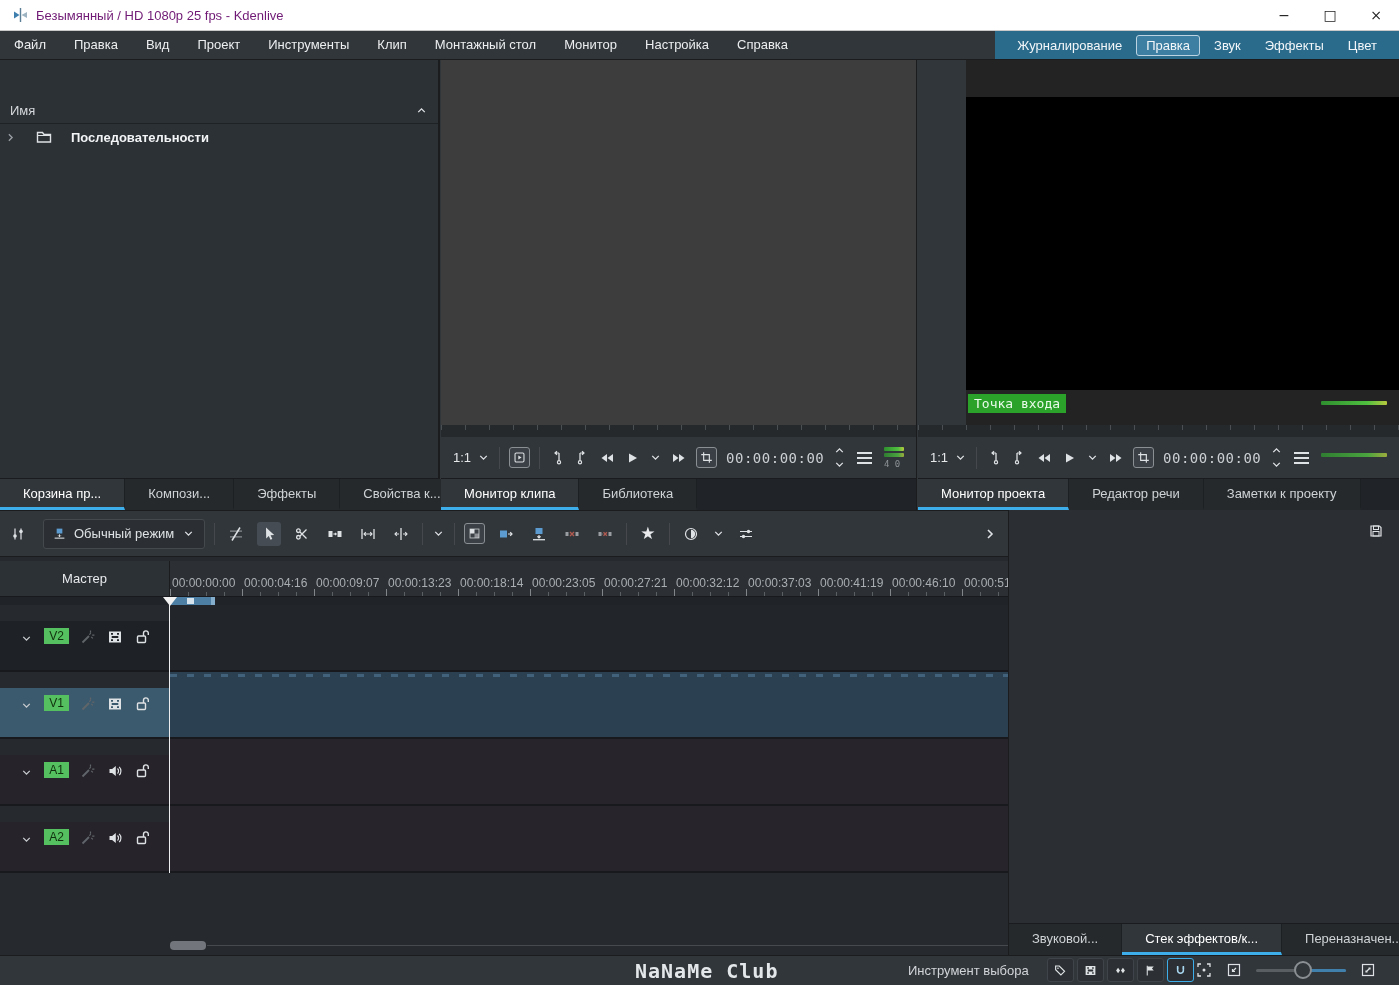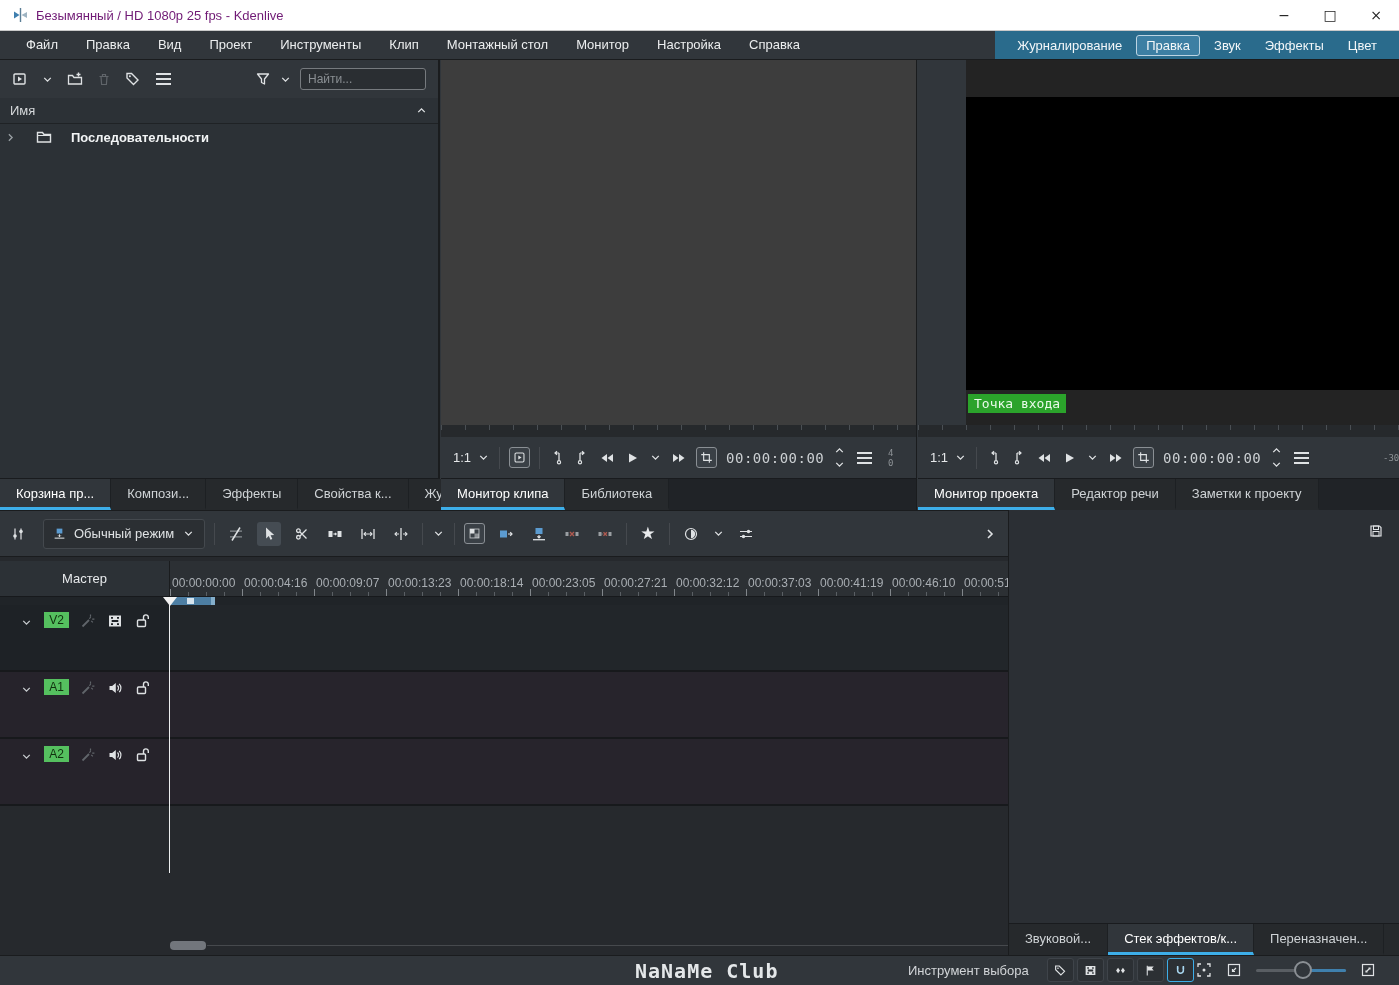--- a/index.html
+++ b/index.html
@@ -14,31 +14,31 @@
   
   .titlebar{left:0;top:0;width:1399px;height:31px;background:#ffffff;color:#141414;
             display:flex;align-items:center;border-bottom:1px solid #c9c9c9;box-sizing:border-box;}
   .titlebar .app-icon{margin:0 8px 0 12px;}
   .titlebar .title{font-size:13px;color:#701a75;}
   .win-btns{margin-left:auto;display:flex;height:100%;}
   .win-btn{width:46px;height:100%;display:flex;align-items:center;justify-content:center;
            color:#222;font-size:14px;font-family:"DejaVu Sans",sans-serif;}
   
   .menubar{left:0;top:31px;width:1399px;height:29px;background:#31363b;display:flex;align-items:stretch;
-           border-bottom:1px solid #1a1c1e;box-sizing:border-box;padding-left:12px;}
+           border-bottom:1px solid #1a1c1e;box-sizing:border-box;}
   .menu-items{display:flex;}
   .menu-item{padding:0 14px;line-height:28px;color:#eceeef;}
   .workspace{margin-left:auto;background:#2a6b8c;display:flex;align-items:center;padding:0 12px;gap:4px;}
   .ws-item{padding:2px 9px;color:#f2f6f8;border-radius:3px;border:1px solid transparent;}
   .ws-item.active{background:#3d7fa3;border-color:#bcd4e2;}
 
   
   .tabbar{position:absolute;left:0;bottom:0;width:100%;height:32px;background:#202327;
           border-top:1px solid #191b1e;display:flex;align-items:stretch;box-sizing:border-box;}
-  .tab{padding:0 16px;display:flex;align-items:center;background:#26292c;color:#cfd3d6;
+  .tab{padding:0 23px;display:flex;align-items:center;background:#26292c;color:#cfd3d6;
        border-right:1px solid #1d2023;border-bottom:3px solid transparent;box-sizing:border-box;white-space:nowrap;}
   .tab.active{background:#31363b;color:#ffffff;border-bottom:3px solid #3daee9;}
 
   
   .bin-panel{left:0;top:60px;width:440px;height:450px;background:#2c3136;border-right:2px solid #1a1c1e;box-sizing:border-box;}
   .bin-toolbar{position:absolute;left:0;top:0;width:100%;height:38px;background:#31363b;display:flex;
                align-items:center;gap:13px;padding:0 12px;box-sizing:border-box;}
   .bin-toolbar .right{margin-left:auto;display:flex;align-items:center;gap:8px;}
   .search-input{width:110px;height:20px;background:#2a2e32;border:1px solid #767a7e;border-radius:3px;
                 color:#dfe2e4;font-size:12px;padding:0 7px;outline:none;}
@@ -65,21 +65,21 @@
              background-image:repeating-linear-gradient(90deg,#4a4f54 0 1px,transparent 1px 24px);
              background-size:100% 5px;background-repeat:no-repeat;background-position:0 0;}
   .mon-controls{position:absolute;left:0;top:377px;width:100%;height:41px;background:#31363b;
                 display:flex;align-items:center;gap:9px;padding:0 12px;box-sizing:border-box;}
   .zoom-select{display:flex;align-items:center;gap:6px;color:#e6e8ea;}
   .vsep{width:1px;height:22px;background:#45494e;}
   .boxed{border:1px solid #8a8f94;border-radius:3px;padding:3px;display:flex;align-items:center;justify-content:center;background:#3a4046;}
   .timecode{font-family:"DejaVu Sans Mono","Liberation Mono",monospace;font-size:14px;color:#ccd0d3;letter-spacing:.5px;}
   .spinner{display:flex;flex-direction:column;gap:1px;color:#9aa0a5;}
   .burger{width:15px;height:2px;background:#dfe2e4;box-shadow:0 5px 0 #dfe2e4,0 -5px 0 #dfe2e4;margin:0 2px;}
-  .meter{margin-left:auto;display:flex;flex-direction:row;justify-content:center;gap:2px;}
+  .meter{margin-left:auto;display:flex;flex-direction:column;justify-content:center;gap:2px;}
   .meter .bars{height:4px;background:linear-gradient(90deg,#2f8f2f,#4fbf3f 70%,#b7c93e);border-radius:1px;}
   .meter .bars + .bars{opacity:.8;}
   .meter .scale{font-size:9px;color:#8d9296;font-family:"DejaVu Sans Mono",monospace;display:flex;justify-content:space-between;}
   .meter.small{width:20px;}
   .meter.wide{width:66px;gap:48px;}
 
   
   .tl-toolbar{left:0;top:510px;width:1008px;height:47px;background:#31363b;border-top:1px solid #1a1c1e;
               border-bottom:1px solid #1a1c1e;display:flex;align-items:center;gap:9px;padding:0 10px;box-sizing:border-box;}
   .mode-select{display:flex;align-items:center;gap:8px;background:#2b2f33;border:1px solid #44494e;border-radius:3px;
@@ -108,21 +108,21 @@
   .zone-strip{position:absolute;left:0;top:40px;width:100%;height:8px;background:#202428;}
   .zone-bar{position:absolute;left:170px;top:0;width:45px;height:8px;background:#4d7ea3;}
   .zone-handle{position:absolute;left:17px;top:1px;width:7px;height:6px;background:#d7e4ee;}
   .zone-cap{position:absolute;right:0;top:0;width:4px;height:8px;background:#84aecb;}
   .playhead-tri{position:absolute;left:163px;top:40px;width:0;height:0;
                 border-left:7px solid transparent;border-right:7px solid transparent;border-top:9px solid #f2f2f2;z-index:6;}
   .playhead-line{position:absolute;left:169px;top:44px;width:1px;height:272px;background:#eceeef;z-index:5;}
   .tracks{position:absolute;left:0;top:48px;width:100%;}
   .track-row{height:67px;display:flex;border-bottom:2px solid #17191c;box-sizing:border-box;}
   .track-head{width:170px;box-sizing:border-box;border-right:1px solid #1a1c1e;display:flex;
-              align-items:flex-start;gap:11px;padding:7px 0 0 20px;}
+              align-items:flex-start;gap:11px;padding:7px 0 0 20px;margin-top:16px;}
   .track-lane{flex:1;position:relative;}
   .track-row.video .track-head{background:#1e2226;}
   .track-row.video .track-lane{background:#22262a;}
   .track-row.audio .track-head{background:#26232b;}
   .track-row.audio .track-lane{background:#27242c;}
   .track-row.selected .track-head{background:#3c5a6d;}
   .track-row.selected .track-lane{background:#2b4152;}
   .track-row.selected .track-lane::before{content:"";position:absolute;left:0;top:2px;height:3px;width:100%;
       background:repeating-linear-gradient(90deg,#42617a 0 7px,transparent 7px 17px);}
   .t-badge{background:#55c05f;color:#12310f;font-size:12px;padding:1px 5px;min-width:15px;text-align:center;}
@@ -355,47 +355,20 @@
     <div class="workspace">
         <span class="ws-item">Журналирование</span>
         <span class="ws-item active">Правка</span>
         <span class="ws-item">Звук</span>
         <span class="ws-item">Эффекты</span>
         <span class="ws-item">Цвет</span>
       </div>
   </div>
 
   <div class="abs bin-panel">
-    <div class="bin-toolbar">
-      <svg class="icon">
-          <use href="#i-addclip"></use>
-        </svg>
-      <svg class="icon sm">
-          <use href="#i-chev-down"></use>
-        </svg>
-      <svg class="icon">
-          <use href="#i-folderplus"></use>
-        </svg>
-      <svg class="icon dim">
-          <use href="#i-trash"></use>
-        </svg>
-      <svg class="icon">
-          <use href="#i-tag"></use>
-        </svg>
-      <div class="burger"></div>
-      <div class="right">
-        <svg class="icon">
-            <use href="#i-funnel"></use>
-          </svg>
-        <svg class="icon sm">
-            <use href="#i-chev-down"></use>
-          </svg>
-        <input class="search-input" placeholder="Найти..." style="">
-      </div>
-    </div>
     <div class="bin-header">
       <span>Имя</span>
       <svg class="icon sm chev">
           <use href="#i-chev-up"></use>
         </svg>
     </div>
     <div class="bin-list">
       <div class="bin-item">
         <svg class="icon sm" style="color:#9aa0a5">
             <use href="#i-chev-right"></use>
@@ -711,20 +684,39 @@
       <svg class="icon icon-film">
               <use href="#i-film"></use>
             </svg>
 
       <svg class="icon">
               <use href="#i-lock"></use>
             </svg>
     </div>
     <div class="track-lane"></div>
   </div>
+        <div class="track-row video selected">
+    <div class="track-head">
+      <svg class="icon sm" style="margin-top:4px;color:#c8cccf">
+              <use href="#i-chev-down"></use>
+            </svg>
+      <span class="t-badge">V1</span>
+      <svg class="icon dim t-wand">
+              <use href="#i-wand"></use>
+            </svg>
+      <svg class="icon icon-film">
+              <use href="#i-film"></use>
+            </svg>
+
+      <svg class="icon">
+              <use href="#i-lock"></use>
+            </svg>
+    </div>
+    <div class="track-lane"></div>
+  </div>
         <div class="track-row audio">
     <div class="track-head">
       <svg class="icon sm" style="margin-top:4px;color:#c8cccf">
               <use href="#i-chev-down"></use>
             </svg>
       <span class="t-badge">A1</span>
       <svg class="icon dim t-wand">
               <use href="#i-wand"></use>
             </svg>
 

